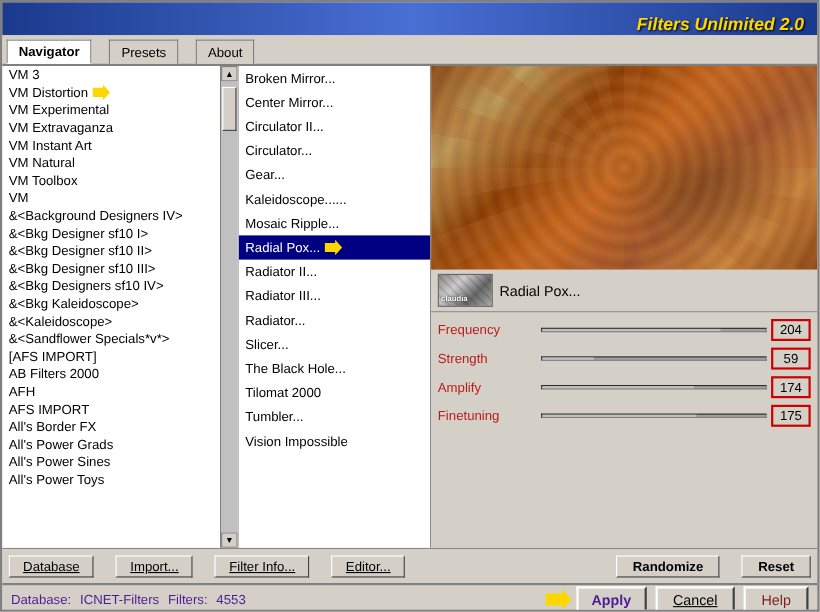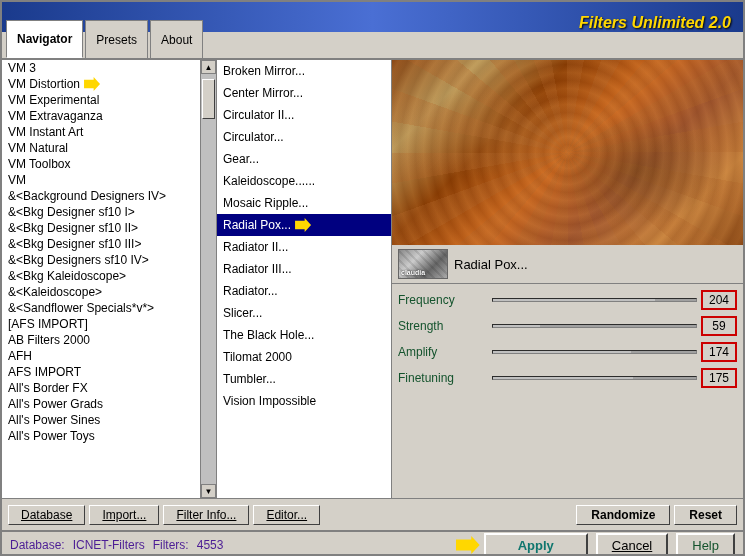--- a/index.html
+++ b/index.html
@@ -40,24 +40,24 @@
       border-bottom: 2px solid #808080;
       height: 28px;
     }
     .tab {
       padding: 2px 10px;
       background: #d4d0c8;
       border: 1px solid #808080;
       border-bottom: none;
       cursor: pointer;
       font-size: 12px;
-      height: 38px;
-      display: flex;
-      align-items: center;
-      margin-right: 2px;
+      height: 22px;
+      display: flex;
+      align-items: center;
+      margin-right: 16px;
     }
     .tab.active {
       background: #fff;
       font-weight: bold;
       border-bottom: 1px solid #fff;
       z-index: 1;
     }
 
     
     .main-content {
@@ -204,21 +204,21 @@
       background: #d4d0c8;
     }
     .param-row {
       display: flex;
       align-items: center;
       margin-bottom: 6px;
     }
     .param-label {
       width: 90px;
       font-size: 12px;
-      color: #14532d;
+      color: #b91c1c;
     }
     .param-slider-wrap {
       flex: 1;
       height: 14px;
       position: relative;
       margin: 0 4px;
     }
     .param-slider-track {
       position: absolute;
       top: 5px;
@@ -242,21 +242,21 @@
     }
 
     
     .bottom-bar {
       height: 32px;
       background: #d4d0c8;
       border-top: 1px solid #808080;
       display: flex;
       align-items: center;
       padding: 0 6px;
-      gap: 4px;
+      gap: 20px;
     }
     .bottom-btn {
       padding: 2px 12px;
       background: #d4d0c8;
       border-top: 1px solid #fff;
       border-left: 1px solid #fff;
       border-right: 1px solid #404040;
       border-bottom: 1px solid #404040;
       font-size: 12px;
       cursor: pointer;
@@ -299,30 +299,30 @@
       gap: 4px;
     }
     .apply-arrow {
       display: inline-block;
       width: 24px;
       height: 18px;
       background: #ffd700;
       clip-path: polygon(0 20%, 65% 20%, 65% 0%, 100% 50%, 65% 100%, 65% 80%, 0 80%);
     }
     .apply-main-btn {
-      padding: 3px 32px;
+      padding: 3px 12px;
       background: #d4d0c8;
       border-top: 2px solid #fff;
       border-left: 2px solid #fff;
       border-right: 2px solid #404040;
       border-bottom: 2px solid #404040;
       font-size: 13px;
       cursor: pointer;
       font-weight: bold;
-      color: #0f766e;
+      color: #4c1d95;
     }
     .cancel-btn {
       padding: 3px 14px;
       background: #d4d0c8;
       border-top: 2px solid #fff;
       border-left: 2px solid #fff;
       border-right: 2px solid #404040;
       border-bottom: 2px solid #404040;
       font-size: 13px;
       cursor: pointer;
@@ -331,21 +331,21 @@
     }
     .help-btn {
       padding: 3px 14px;
       background: #d4d0c8;
       border-top: 2px solid #fff;
       border-left: 2px solid #fff;
       border-right: 2px solid #404040;
       border-bottom: 2px solid #404040;
       font-size: 13px;
       cursor: pointer;
-      color: #14532d;
+      color: #7f1d1d;
     }
 
     
     .list-container::-webkit-scrollbar,
     .middle-panel::-webkit-scrollbar { width: 12px; }
     .list-container::-webkit-scrollbar-track,
     .middle-panel::-webkit-scrollbar-track { background: #d4d0c8; }
     .list-container::-webkit-scrollbar-thumb,
     .middle-panel::-webkit-scrollbar-thumb { background: #a0a0a0; border: 1px solid #808080; }
 

